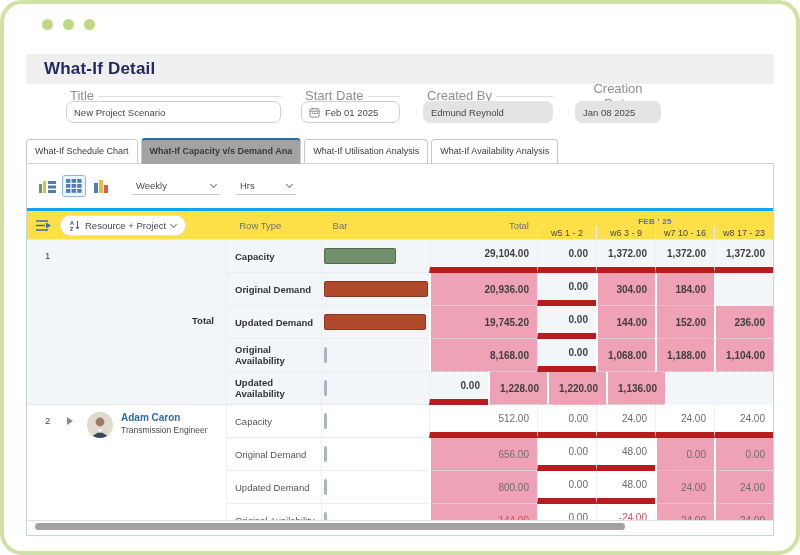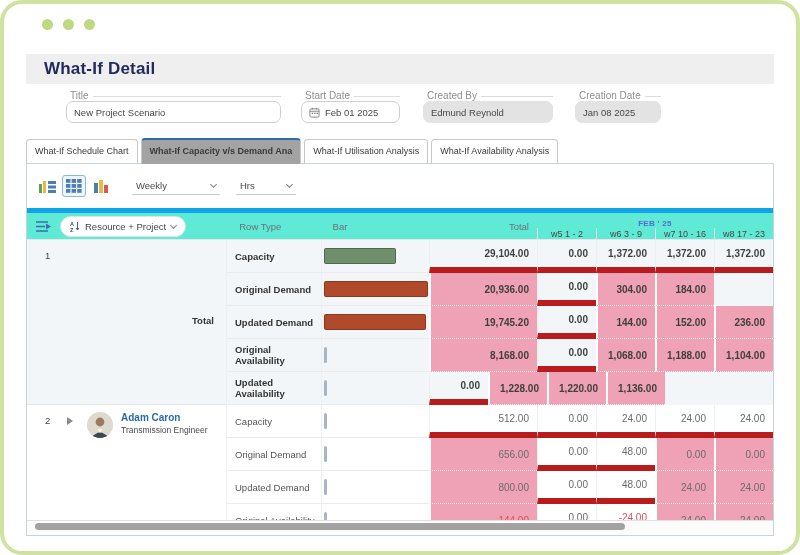--- a/index.html
+++ b/index.html
@@ -6,21 +6,21 @@
   html,body { width:800px; height:555px; background:#fff; font-family:"Liberation Sans", sans-serif; }
   .frame { position:absolute; inset:0; width:800px; height:555px; border:4px solid #cfe2a2; border-radius:22px; background:#fff; overflow:hidden; }
   .dots { position:absolute; top:15px; left:38px; display:flex; gap:10px; }
   .dot { width:11px; height:11px; border-radius:50%; background:#bdda83; }
 
   .titlebar { margin:50px 22px 0; height:30px; background:#efefef; display:flex; align-items:center; padding-left:18px; }
   .titlebar h1 { font-size:17px; font-weight:700; color:#232a5c; letter-spacing:.2px; }
 
   .formrow { margin-top:6px; height:40px; display:flex; padding:0 22px; }
   .field { display:flex; flex-direction:column; }
-  .f-label { display:flex; align-items:center; gap:4px; font-size:10px; color:#8f8f8f; height:11px; padding-left:4px;text-align:center; }
+  .f-label { display:flex; align-items:center; gap:4px; font-size:13px; color:#8f8f8f; height:11px; padding-left:4px;text-align:center; }
   .f-label::after { content:""; flex:1; border-top:1px solid #dcdcdc; margin-top:1px; }
   .f-box { height:22px; border:1px solid #cfcfcf; border-radius:7px; background:#fff; display:flex; align-items:center; padding:0 7px; gap:5px; }
   .f-box input { border:none; outline:none; width:100%; font-size:9.5px; color:#474747; background:transparent; font-family:"Liberation Sans", sans-serif; }
   .f-box.disabled { background:#e3e3e3; border-color:#e3e3e3; }
   .f-title { margin-left:40px; width:215px; }
   .f-start { margin-left:20px; width:99px; }
   .f-end   { margin-left:25px; width:97px; }
   .f-created { margin-left:23px; width:130px; }
   .f-creation { margin-left:22px; width:86px; }
   .cal { flex:none; }
@@ -32,21 +32,21 @@
   .panel { margin:0 22px; border:1px solid #c6d4dc; height:373px; background:#fff; position:relative; z-index:1; display:flex; flex-direction:column; }
 
   .toolbar { height:44px; display:flex; align-items:center; padding-left:8px; }
   .vicon { width:24px; height:22px; display:flex; align-items:center; justify-content:center; margin-right:3px; border:1px solid transparent; border-radius:3px; cursor:pointer; }
   .vicon.selected { border-color:#8db7d9; background:#eef5fb; }
   .tb-select { display:flex; align-items:center; justify-content:space-between; border-bottom:1px solid #c9c9c9; margin-left:16px; padding:2px 4px 3px; font-size:9.5px; color:#4a4a4a; cursor:pointer; }
   .sel-period { width:88px; }
   .sel-unit { width:60px; }
   .chev { width:5px; height:5px; border-right:1.4px solid #828282; border-bottom:1.4px solid #828282; transform:rotate(45deg); margin-bottom:2px; }
 
-  .gridhead { height:32px; background:#5eead4; border-top:5px solid #0ea5e9; border-bottom:1px solid #e3e8eb; display:flex; font-size:9.5px; color:#68727c; }
+  .gridhead { height:32px; background:#fde047; border-top:3px solid #0ea5e9; border-bottom:1px solid #e3e8eb; display:flex; font-size:9.5px; color:#68727c; }
   .gh-left { width:208px; display:flex; align-items:center; gap:8px; padding-left:8px; }
   .pill { display:flex; align-items:center; gap:5px; background:#fff; border:1px solid #dfe3e6; border-radius:13px; padding:4px 9px; cursor:pointer; color:#3c4550; }
   .pill .chev { margin-bottom:1px; }
   .gh-cell { display:flex; align-items:center; padding-left:8px; }
   .gh-type { width:95px; }
   .gh-bar { width:108px; }
   .gh-total { width:108px; justify-content:flex-end; padding-right:8px; }
   .gh-weeks { width:236px; display:flex; flex-direction:column; }
   .gh-month { height:15px; display:flex; align-items:flex-end; justify-content:center; font-size:8px; font-weight:700; color:#5866dd; letter-spacing:.3px; }
   .gh-weekrow { flex:1; display:flex; }

